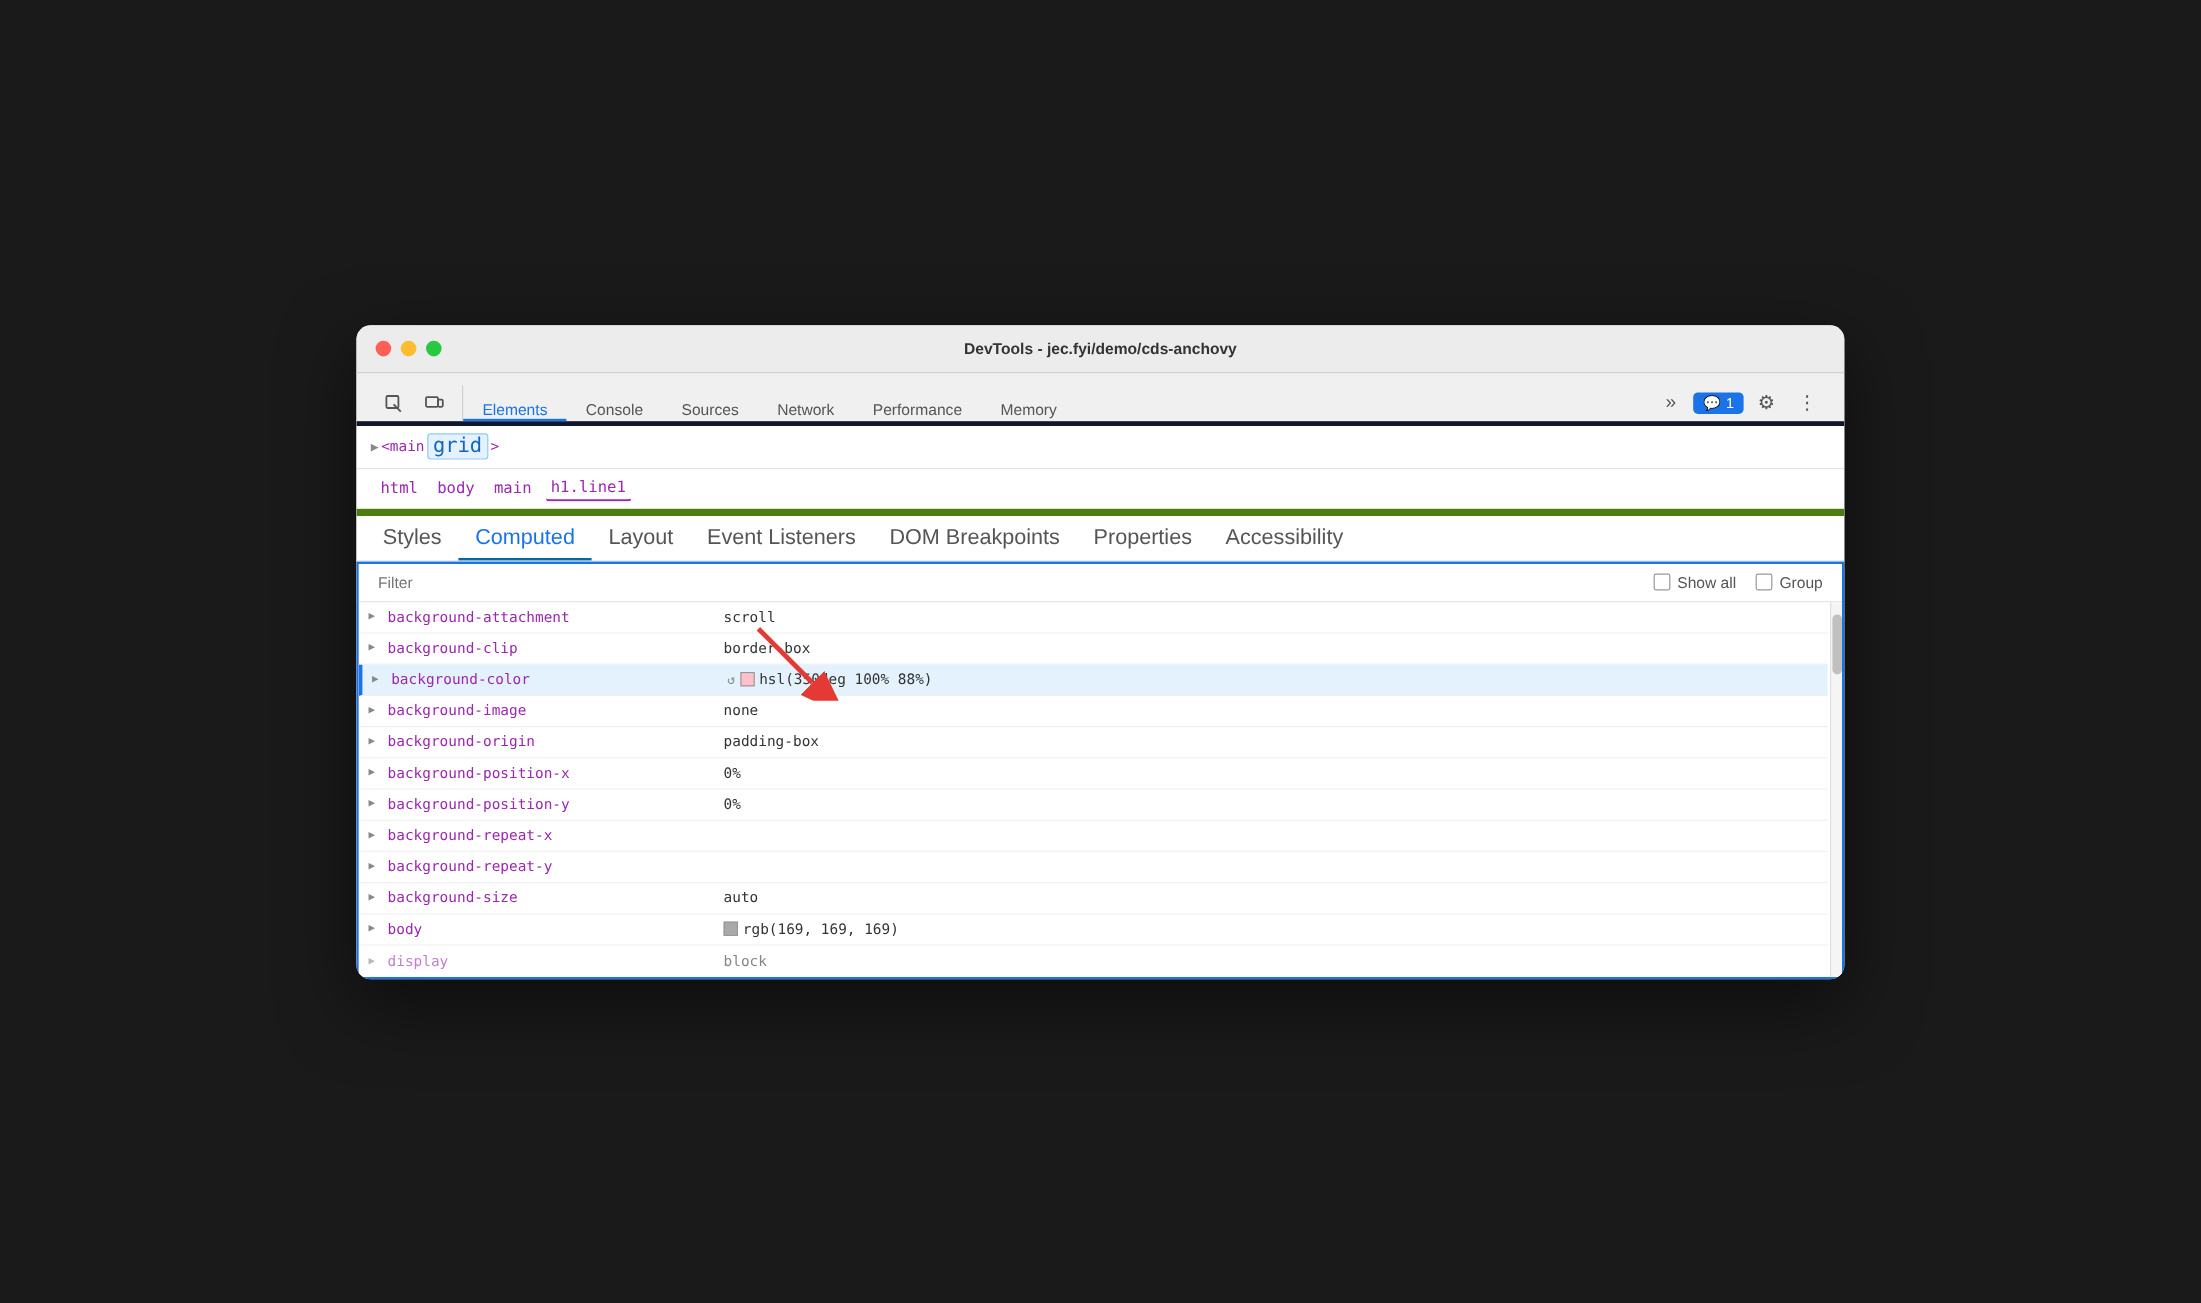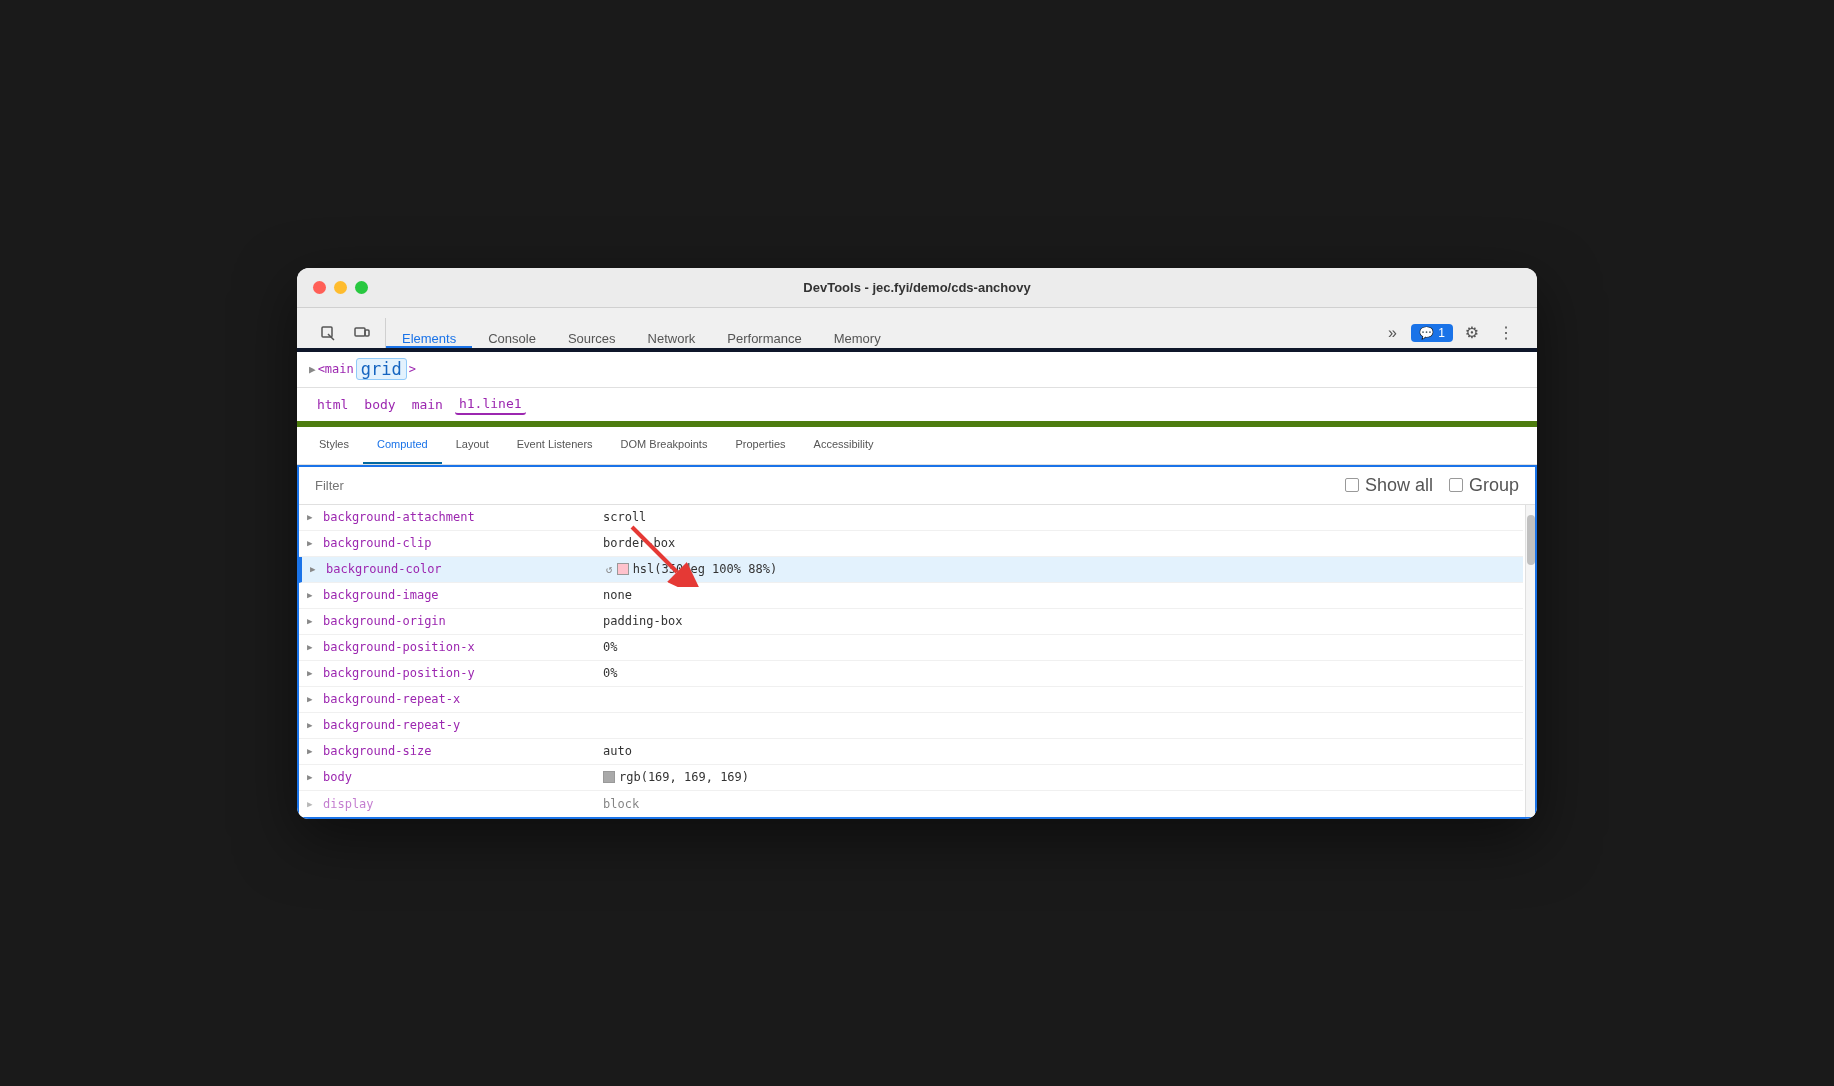--- a/index.html
+++ b/index.html
@@ -178,21 +178,21 @@
       border-bottom: 1px solid #e0e0e0;
       display: flex;
       align-items: stretch;
       height: 38px;
       padding: 0 8px;
     }
     .css-tab {
       display: flex;
       align-items: center;
       padding: 0 14px;
-      font-size: 11px;
+      font-size: 18px;
       color: #555;
       cursor: pointer;
       border-bottom: 2px solid transparent;
     }
     .css-tab.active {
       color: #1a73e8;
       border-bottom: 2px solid #0369a1;
     }
 
     
@@ -208,21 +208,21 @@
       font-size: 13px;
       color: #999;
       border: none;
       outline: none;
       background: transparent;
     }
     .filter-options {
       display: flex;
       align-items: center;
       gap: 16px;
-      font-size: 18px;
+      font-size: 13px;
       color: #555;
     }
     .checkbox-label {
       display: flex;
       align-items: center;
       gap: 6px;
       cursor: pointer;
     }
     .checkbox-box {
       width: 14px;

